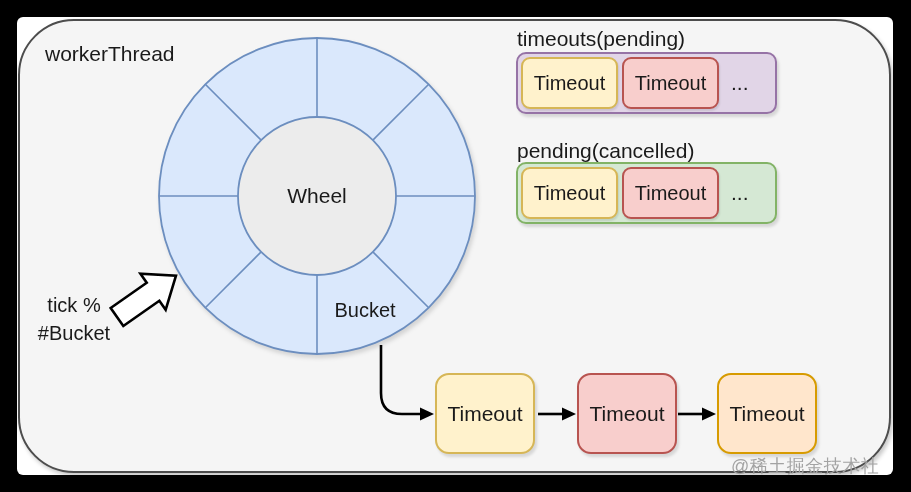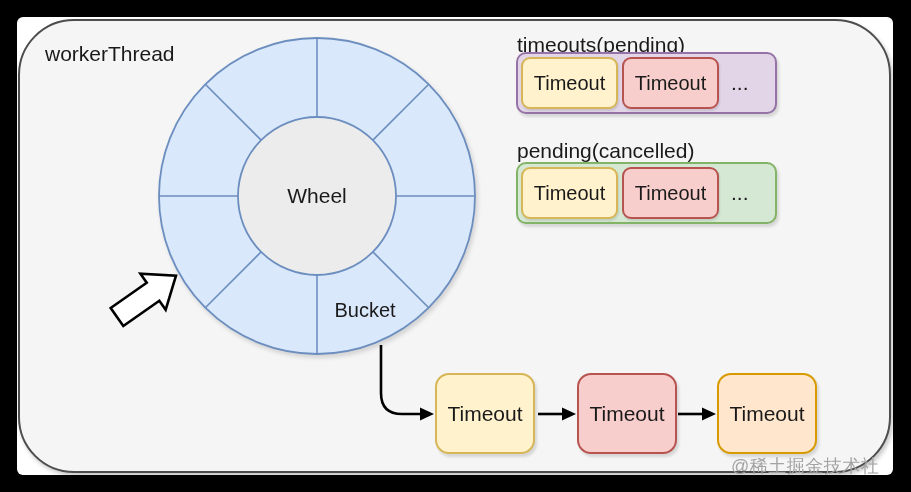--- a/index.html
+++ b/index.html
@@ -58,22 +58,26 @@
           <line x1="217.86" y1="217.86" x2="273.72" y2="273.72" class="wheel-spoke"></line>
         </g>
       <circle class="wheel-ring" cx="162" cy="162" r="79" fill="#ececec"></circle>
       <text class="wheel-text" x="162" y="169">Wheel</text>
       <text class="bucket-text" x="210" y="283">Bucket</text>
     </svg>
 
     <svg class="tick-arrow-svg" width="100" height="85" viewBox="0 0 100 85">
       <polygon class="tick-arrow-poly" transform="translate(10,62) rotate(-35)" points="0,-11 44,-11 44,-22 72,0 44,22 44,11 0,11"></polygon>
     </svg>
+    <div class="tick-note">
+      <div>tick %</div>
+      <div>#Bucket</div>
+    </div>
 
-    <div class="list-label" style="left:500px;top:16px;">timeouts(pending)</div>
+    <div class="list-label" style="left:500px;top:10px;">timeouts(pending)</div>
     <div class="list-container" style="left: 499px; top: 35px; background: rgb(225, 213, 231); border-color: rgb(150, 115, 166);">
       <div class="titem" style="background: rgb(255, 242, 204); border-color: rgb(214, 182, 86);">Timeout</div>
       <div class="titem" style="background: rgb(248, 206, 204); border-color: rgb(184, 84, 80);">Timeout</div>
       <div class="ellipsis">...</div>
     </div>
 
     <div class="list-label" style="left:500px;top:122px;">pending(cancelled)</div>
     <div class="list-container" style="left: 499px; top: 145px; background: rgb(213, 232, 212); border-color: rgb(130, 179, 102);">
       <div class="titem" style="background: rgb(255, 242, 204); border-color: rgb(214, 182, 86);">Timeout</div>
       <div class="titem" style="background: rgb(248, 206, 204); border-color: rgb(184, 84, 80);">Timeout</div>

